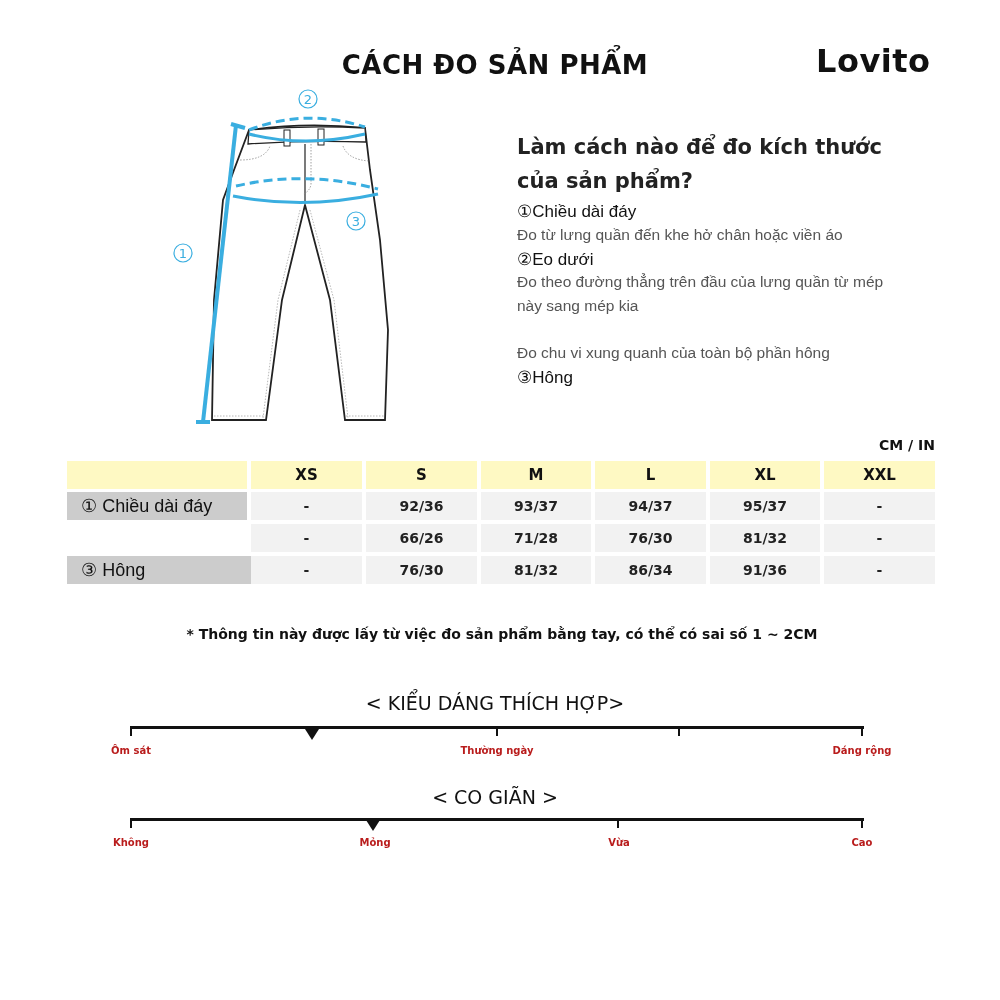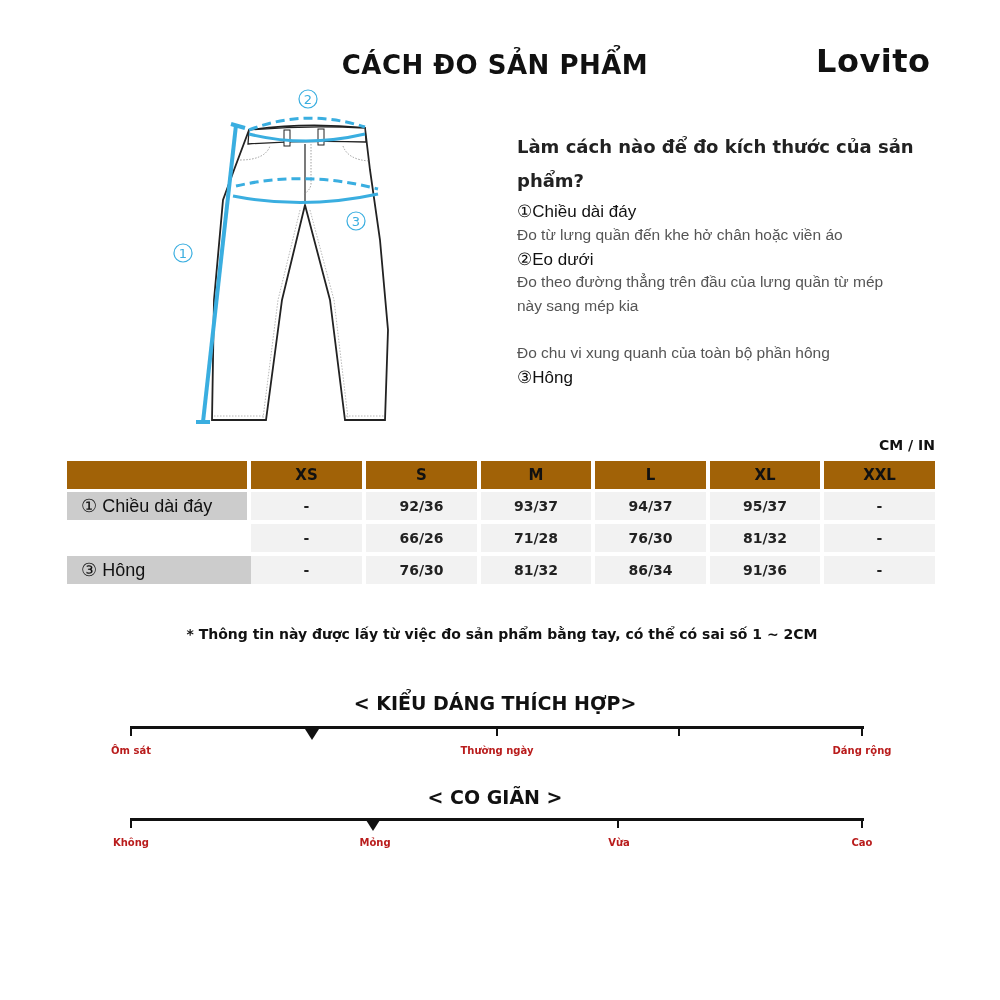--- a/index.html
+++ b/index.html
@@ -5,36 +5,36 @@
   * { margin:0; padding:0; box-sizing:border-box; }
   html, body { width:1000px; height:1000px; background:#ffffff; overflow:hidden; }
   body { position:relative; font-family:"DejaVu Sans", sans-serif; color:#111; }
   .abs { position:absolute; }
 
   .title { left:0; width:990px; top:50px; text-align:center; font-size:26px; font-weight:bold; letter-spacing:0.5px; color:#111; }
   .logo { left:816px; top:42px; font-size:32px; font-weight:bold; color:#111; letter-spacing:0.5px; }
 
   .illus { left:160px; top:80px; width:250px; height:360px; }
 
-  .how-title { left:517px; top:130px; width:400px; font-size:18px; line-height:34px; font-weight:bold; color:#222; }
+  .how-title { left:517px; top:130px; width:400px; font-size:21px; line-height:34px; font-weight:bold; color:#222; }
   .item-head { font-family:"Liberation Sans", sans-serif; font-size:17px; color:#111; }
   .item-desc { font-family:"Liberation Sans", sans-serif; font-size:15.5px; color:#555; line-height:24px; }
 
   .unit { left:850px; top:437px; width:85px; text-align:right; font-size:14px; font-weight:bold; color:#111; }
 
   .tbl { left:67px; top:461px; width:868px; }
   .tr { position:absolute; left:0; height:28px; width:868px; }
   .cell { position:absolute; top:0; height:28px; display:flex; align-items:center; justify-content:center; font-size:14px; font-weight:bold; color:#222; }
-  .hdr .cell { background:#a16207; font-size:15px; color:#111; }
+  .hdr .cell { background:#fef9c3; font-size:15px; color:#111; }
   .row .cell { background:#f2f2f2; }
   .row .cell.first { background:#cccccc; justify-content:flex-start; padding-left:14px; font-family:"Liberation Sans", sans-serif; font-weight:normal; font-size:18px; color:#111; }
 
   .note { left:2px; width:1000px; top:626px; text-align:center; font-size:14px; font-weight:bold; color:#111; }
 
-  .scale-title { left:0; width:990px; text-align:center; font-size:19px; font-weight:bold; color:#111; }
+  .scale-title { left:0; width:990px; text-align:center; font-size:19px; font-weight:normal; color:#111; }
   .scale-line { height:3px; background:#111; }
   .tick { width:2px; height:10px; background:#111; }
   .marker { width:0; height:0; border-left:7px solid transparent; border-right:7px solid transparent; border-top:11px solid #111; }
   .scale-label { font-size:10px; font-weight:bold; color:#b91c1c; transform:translateX(-50%); white-space:nowrap; }
 </style>
 </head>
 <body>
 
 <div class="abs title">CÁCH ĐO SẢN PHẨM</div>
 <div class="abs logo">Lovito</div>

